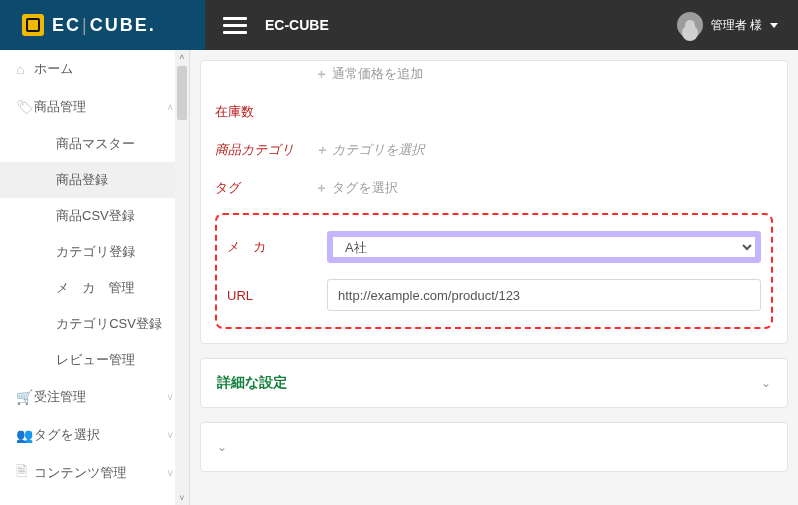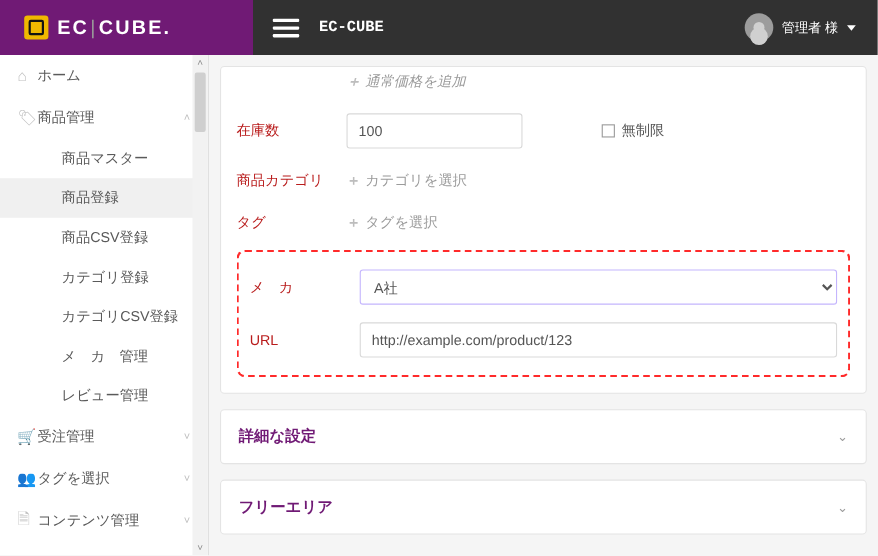--- a/index.html
+++ b/index.html
@@ -1,26 +1,26 @@
 <!DOCTYPE html>
 <html><head>
 <meta charset="utf-8">
 <style>
   * { box-sizing: border-box; margin: 0; padding: 0; }
   body { font-family: "Hiragino Sans", "Meiryo", sans-serif; font-size: 13px; color: #333; background: #f5f5f5; width: 798px; height: 505px; overflow: hidden; }
 
   
   .header { height: 50px; background: #313131; display: flex; align-items: center; color: #fff; }
-  .brand { width: 230px; height: 50px; background: #701a75; display: flex; align-items: center; padding-left: 22px; font-weight: bold; font-size: 18px; letter-spacing: 2px; }
+  .brand { width: 205px; height: 50px; background: #0c4a6e; display: flex; align-items: center; padding-left: 22px; font-weight: bold; font-size: 18px; letter-spacing: 2px; }
   .brand .cube-icon { width: 22px; height: 22px; background: #f0b800; border-radius: 3px; margin-right: 8px; position: relative; }
   .brand .cube-icon::after { content:""; position:absolute; inset:4px; border:2px solid #131313; border-radius:2px; }
   .brand .sep { color:#999; margin:0 1px; font-weight:normal;}
   .hamburger { width: 24px; margin: 0 18px; cursor: pointer; }
   .hamburger div { height: 3px; background: #fff; margin: 4px 0; border-radius: 1px; }
-  .header-title { font-weight: bold; font-size: 14px; font-family: Liberation Mono, monospace; }
+  .header-title { font-weight: bold; font-size: 14px; }
   .header-spacer { flex: 1; }
   .user { display: flex; align-items: center; gap: 8px; padding-right: 20px; font-size: 12px; }
   .avatar { width: 26px; height: 26px; border-radius: 50%; background: #9c9c9c; display:flex; align-items:center; justify-content:center;}
   .avatar::after{content:""; width:10px; height:10px; border-radius:50%; background:#d0d0d0; box-shadow:0 8px 0 3px #d0d0d0;}
   .caret-down { width:0; height:0; border-left:4px solid transparent; border-right:4px solid transparent; border-top:5px solid #fff; }
 
   .body { display: flex; height: calc(505px - 50px); }
 
   
   .sidebar { width: 190px; background: #fff; border-right: 1px solid #e0e0e0; position: relative; }
@@ -46,23 +46,23 @@
   .ghost-link { color:#9b9b9b; cursor:pointer; font-size:13px; }
   input[type=text], .txt { height:32px; border:1px solid #d9d9d9; border-radius:3px; padding:0 10px; font-size:13px; color:#555; background:#fff;}
   .w-small { width:160px; }
   .w-full { width:100%; }
   .chk { display:flex; align-items:center; gap:6px; color:#555; font-size:13px;}
   .chk .box { width:12px; height:12px; border:1px solid #999; }
 
   .highlight { border:2px dashed #ff2a2a; border-radius:8px; padding:8px 10px; margin-top:6px; }
   .highlight .form-row { padding:8px 0; }
   .select-wrap { position:relative; flex:1; }
-  .select-wrap select { width:100%; height:32px; border:1px solid #c4b5fd; border-radius:3px; padding:0 8px; font-size:13px; color:#555; background:#fff; appearance:auto;}
+  .select-wrap select { width:100%; height:32px; border:6px solid #c4b5fd; border-radius:3px; padding:0 8px; font-size:13px; color:#555; background:#fff; appearance:auto;}
   .accordion { background:#fff; border:1px solid #e4e4e4; border-radius:4px; margin-top:14px; height:50px; display:flex; align-items:center; padding:0 16px; cursor:pointer;}
-  .accordion .atitle { flex:1; font-weight:bold; color:#701a75; font-size:14px;}
+  .accordion .atitle { flex:1; font-weight:bold; color:#15803d; font-size:14px;}
   .accordion .achev { color:#9c9c9c; font-size:12px;}
 </style>
 </head>
 <body>
 
 <div class="header">
   <div class="brand">
     <span class="cube-icon"></span>
     <span>EC</span>
     <span class="sep">|</span>
@@ -101,24 +101,24 @@
       <div class="sidebar-item active">
           <span class="lbl">商品登録</span>
         </div>
       <div class="sidebar-item">
           <span class="lbl">商品CSV登録</span>
         </div>
       <div class="sidebar-item">
           <span class="lbl">カテゴリ登録</span>
         </div>
       <div class="sidebar-item">
+          <span class="lbl">メ　カ　管理</span>
+        </div>
+      <div class="sidebar-item">
           <span class="lbl">カテゴリCSV登録</span>
-        </div>
-      <div class="sidebar-item">
-          <span class="lbl">メ　カ　管理</span>
         </div>
       <div class="sidebar-item">
           <span class="lbl">レビュー管理</span>
         </div>
     </div>
     <div class="sidebar-item">
       <span class="mi">🛒</span>
       <span class="lbl">受注管理</span>
       <span class="chev">˅</span>
     </div>
@@ -136,42 +136,34 @@
     <div class="scroll-gutter">
       <div class="arrow">˄</div>
       <div class="thumb"></div>
       <div class="arrow" style="position:absolute;bottom:0;width:100%;">˅</div>
     </div>
   </div>
 
   <div class="main">
     <div class="panel">
 
-      <div class="form-row" style="justify-content:flex-end; padding-top:0;font-style:italic;">
+      <div class="form-row" style="justify-content:flex-end; padding-top:0;">
         <div class="flabel"></div>
         <div class="fctrl">
           <span class="ghost-link">
             <span class="plus">＋</span><span>通常価格を追加</span>
           </span>
         </div>
       </div>
 
       <div class="form-row">
         <div class="flabel">在庫数</div>
-        <div class="fctrl">
-          <input type="text" class="w-small" value="100" style="">
-          <span style="width:40px;"></span>
-          <label class="chk">
-            <span class="box"></span>
-            <span>無制限</span>
-          </label>
-        </div>
-      </div>
-
-      <div class="form-row" style="align-items:flex-start;">
+      </div>
+
+      <div class="form-row" style="align-items:flex-start;font-style:italic;">
         <div class="flabel" style="line-height:1.4;">商品カテゴリ</div>
         <div class="fctrl">
           <span class="ghost-link">
             <span class="plus">＋</span><span>カテゴリを選択</span>
           </span>
         </div>
       </div>
 
       <div class="form-row">
         <div class="flabel">タグ</div>
@@ -202,18 +194,17 @@
       </div>
 
     </div>
 
     <div class="accordion">
       <span class="atitle">詳細な設定</span>
       <span class="achev">⌄</span>
     </div>
 
     <div class="accordion">
-      <span class="atitle">フリーエリア</span>
       <span class="achev">⌄</span>
     </div>
 
   </div>
 </div>
 
 </body></html>

